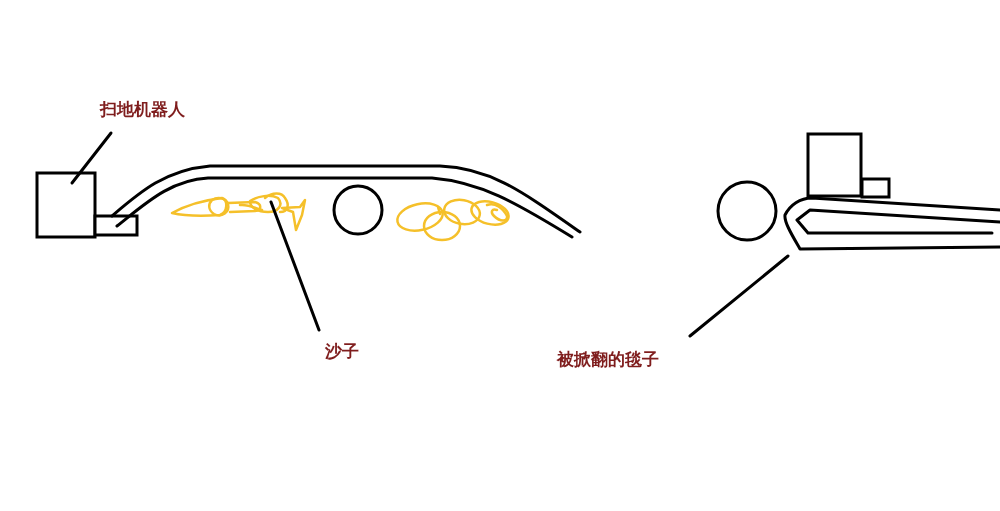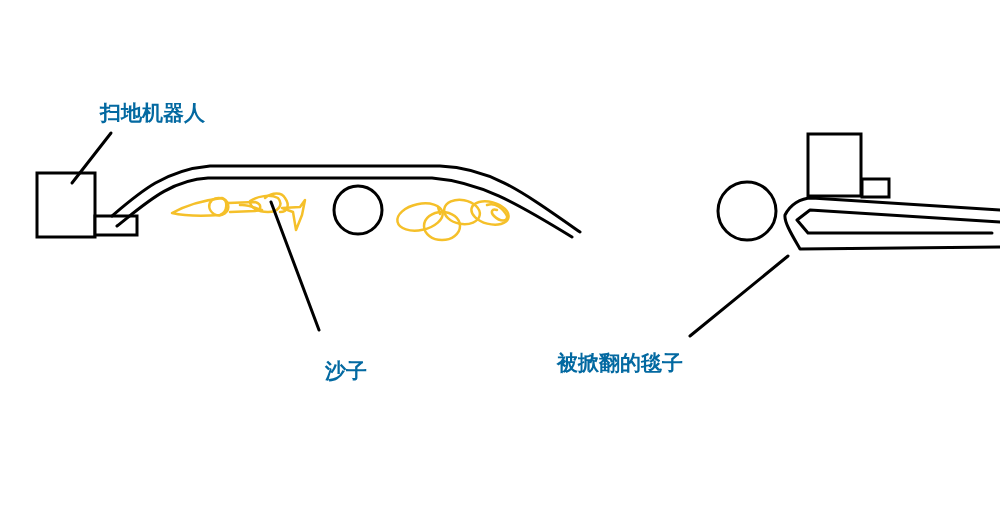--- a/index.html
+++ b/index.html
@@ -3,24 +3,24 @@
   <meta charset="utf-8">
   <style>
     html, body { margin: 0; padding: 0; background: #ffffff; }
     body { width: 1000px; height: 511px; overflow: hidden; position: relative; }
     #canvas { position: absolute; left: 0; top: 0; width: 1000px; height: 511px; }
     .stroke { fill: none; stroke: #000; stroke-width: 3; stroke-linecap: round; stroke-linejoin: round; }
     .box { fill: #fff; stroke: #000; stroke-width: 3; }
     .sand { fill: none; stroke-width: 2.5; stroke-linecap: round; stroke-linejoin: round; }
     .label {
       position: absolute;
-      font-family: Liberation Sans, sans-serif;
+      font-family: Liberation Mono, monospace;
       font-weight: bold;
-      font-size: 21px;
-      color: #0369a1;
+      font-size: 17px;
+      color: #7f1d1d;
       white-space: nowrap;
       line-height: 1;
     }
   </style>
 </head>
 <body>
 
 <svg id="canvas" viewBox="0 0 1000 511" xmlns="http://www.w3.org/2000/svg">
 
   <g>
@@ -67,14 +67,14 @@
 
     <path class="stroke" d="M1000,210 L812,198 C800,198 790,205 785,215 C784,222 792,235 800,249 L1000,247"></path>
 
     <path class="stroke" d="M1000,222 L810,210 L797,220 L808,233 L992,233"></path>
 
     <line class="stroke" x1="788" y1="256" x2="690" y2="336"></line>
   </g>
 </svg>
 
 <div class="label" style="left:100px; top:102px;">扫地机器人</div>
-<div class="label" style="left:325px; top:360px;text-align:center;">沙子</div>
+<div class="label" style="left:325px; top:344px;text-align:center;">沙子</div>
 <div class="label" style="left:548px; top:352px;margin-left:9px;">被掀翻的毯子</div>
 
 </body></html>

